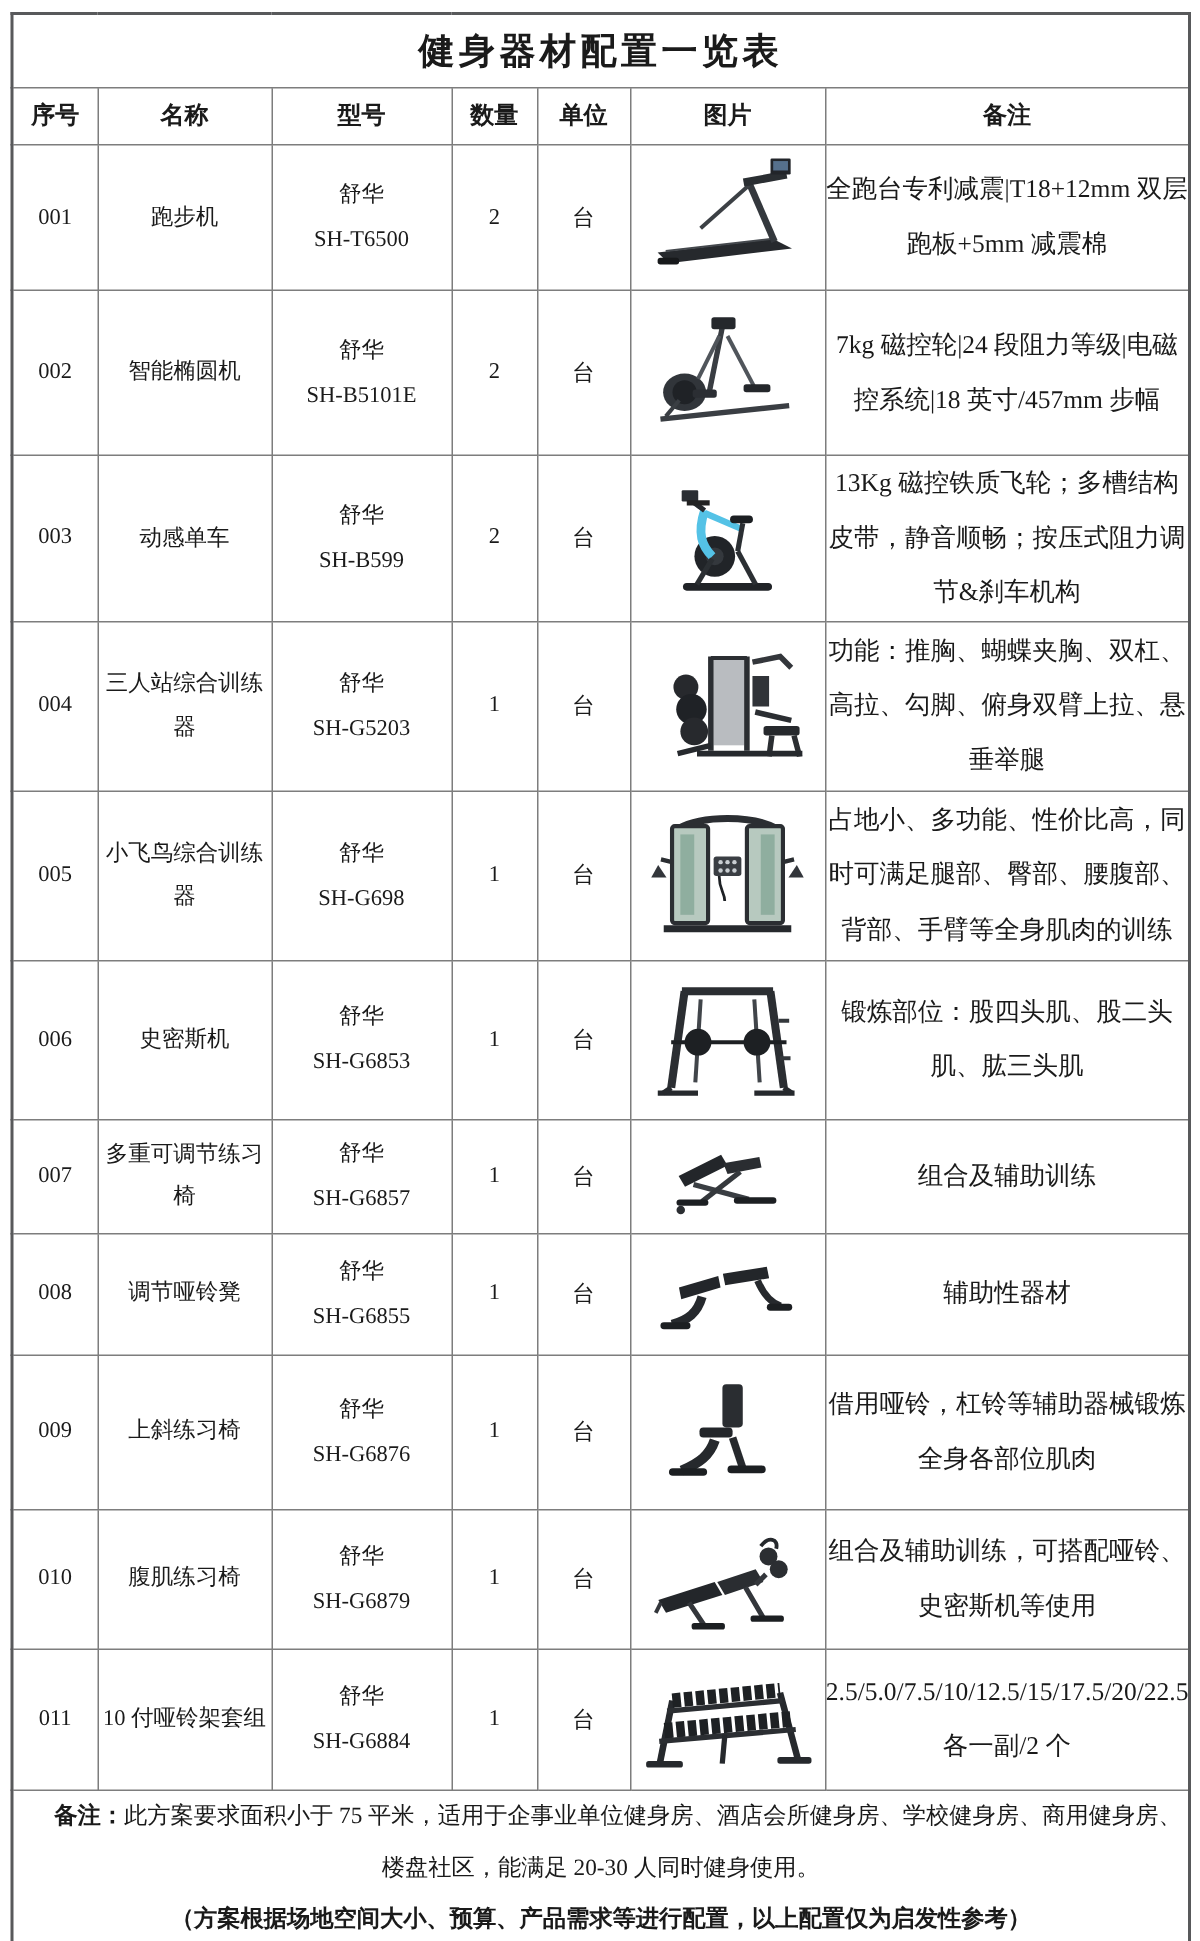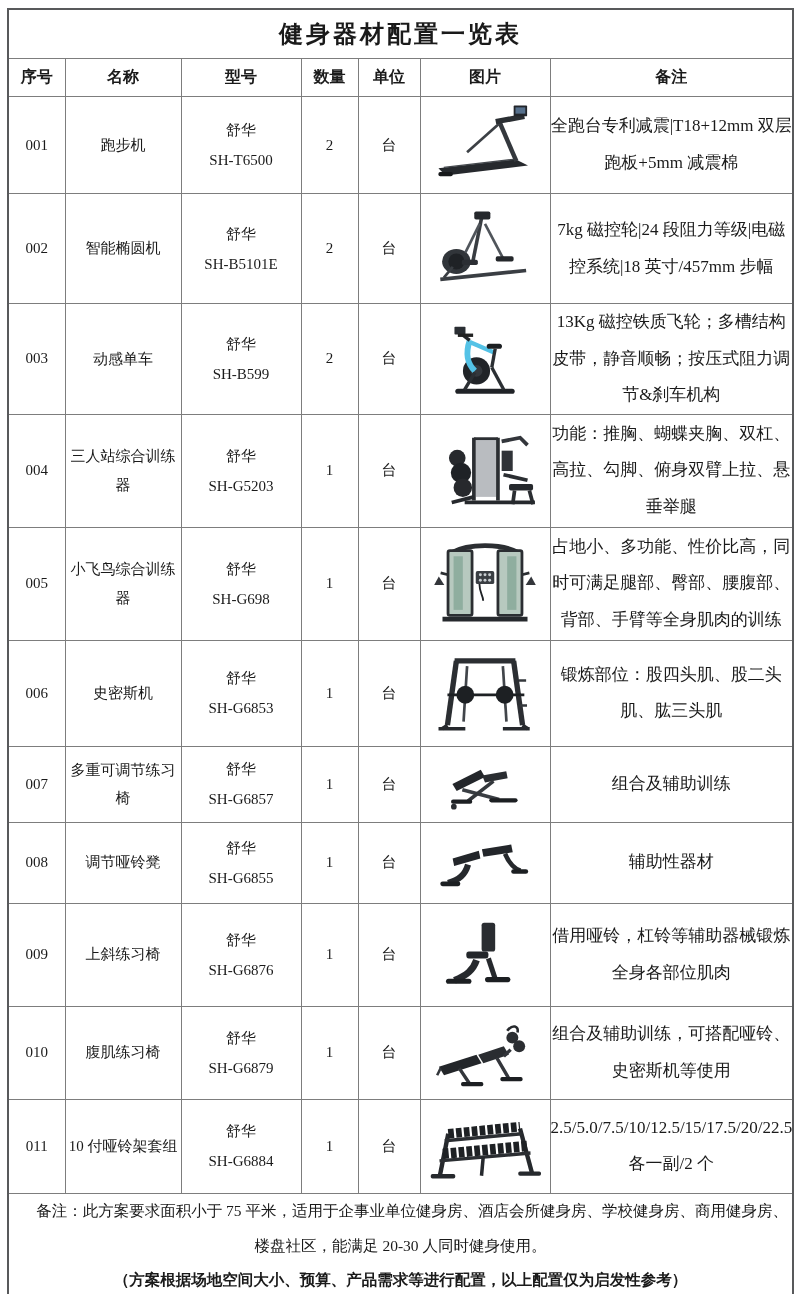--- a/index.html
+++ b/index.html
@@ -51,21 +51,21 @@
     padding:2px 10px;
   }
   td.footer-cell{
     text-align:left;
     vertical-align:middle;
     padding:10px 14px;
     height:87px;
     font-size:15.5px;
   }
   td.footer-cell p{ margin:0; line-height:2.25; }
-  td.footer-cell .f-label{ font-weight:normal;padding-left:23px; }
+  td.footer-cell .f-label{ font-weight:bold;padding-left:23px; }
   td.footer-cell .f-note{ font-weight:bold; }
 </style>
 </head>
 <body>
 
 <div class="sheet">
 <table class="cfg">
   <colgroup>
     <col style="width:57px">
         <col style="width:116px">

